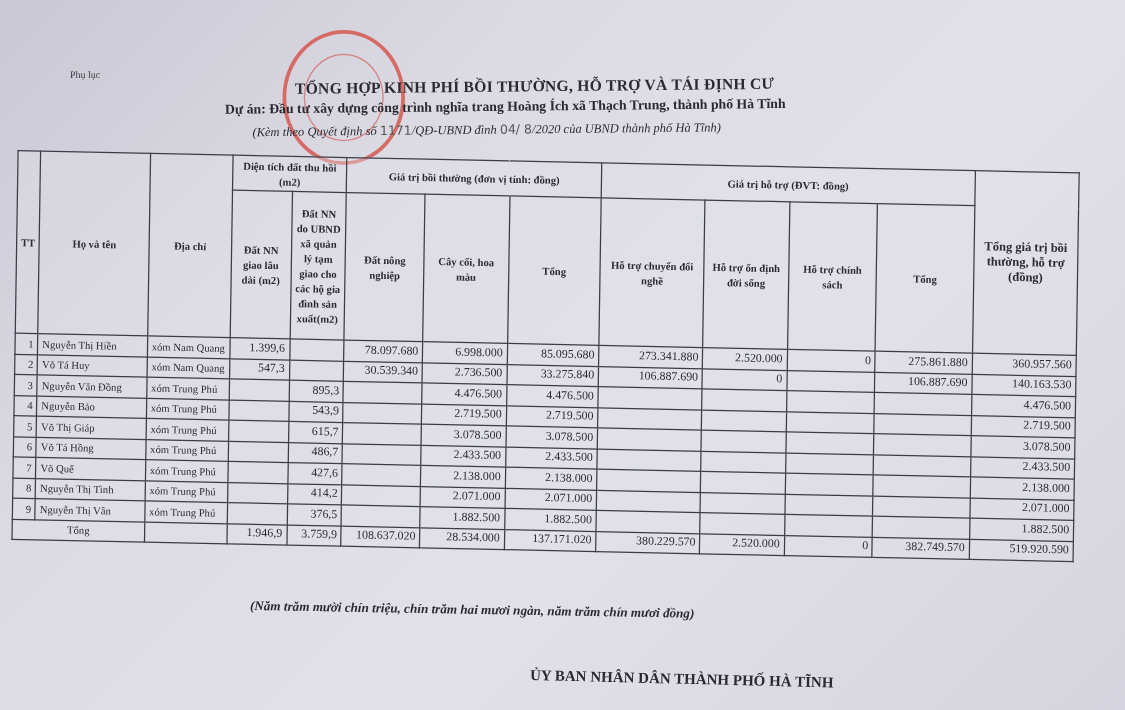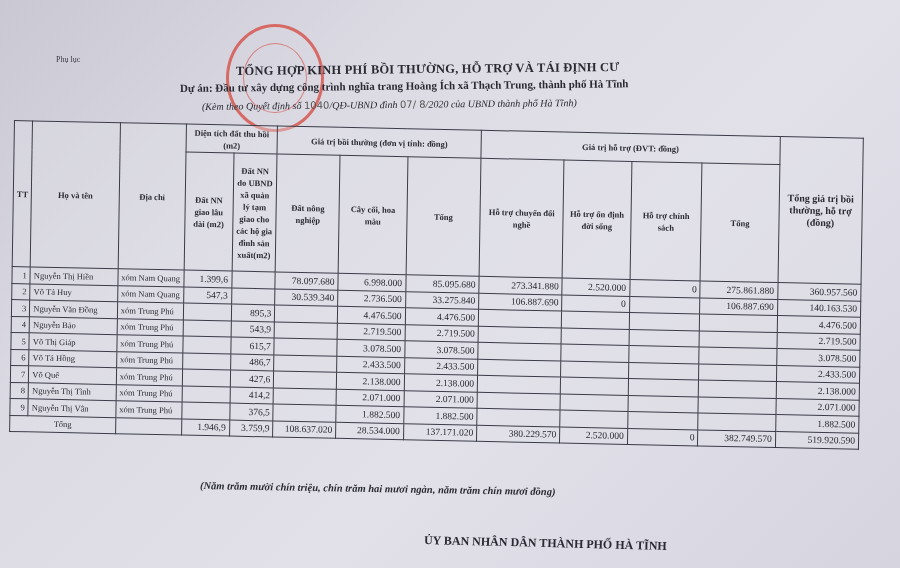--- a/index.html
+++ b/index.html
@@ -56,21 +56,21 @@
 </head>
 <body>
 
 <div class="paper">
   <div class="phuluc">Phụ lục</div>
 
   <div class="stamp"></div>
 
   <div class="title">TỔNG HỢP KINH PHÍ BỒI THƯỜNG, HỖ TRỢ VÀ TÁI ĐỊNH CƯ</div>
   <div class="project">Dự án: Đầu tư xây dựng công trình nghĩa trang Hoàng Ích xã Thạch Trung, thành phố Hà Tĩnh</div>
-  <div class="attach"><span>(Kèm theo Quyết định số </span><span class="handwrite">1040</span><span>/QĐ-UBND đình </span><span class="handwrite">07/ 8</span><span>/2020 của UBND thành phố Hà Tĩnh)</span></div>
+  <div class="attach"><span>(Kèm theo Quyết định số </span><span class="handwrite">1171</span><span>/QĐ-UBND đình </span><span class="handwrite">04/ 8</span><span>/2020 của UBND thành phố Hà Tĩnh)</span></div>
 
   <table class="sheet">
     <colgroup>
       <col style="width:12px">
         <col style="width:88px">
         <col style="width:66px">
       <col style="width:48px">
         <col style="width:44px">
       <col style="width:63px">
         <col style="width:68px">

